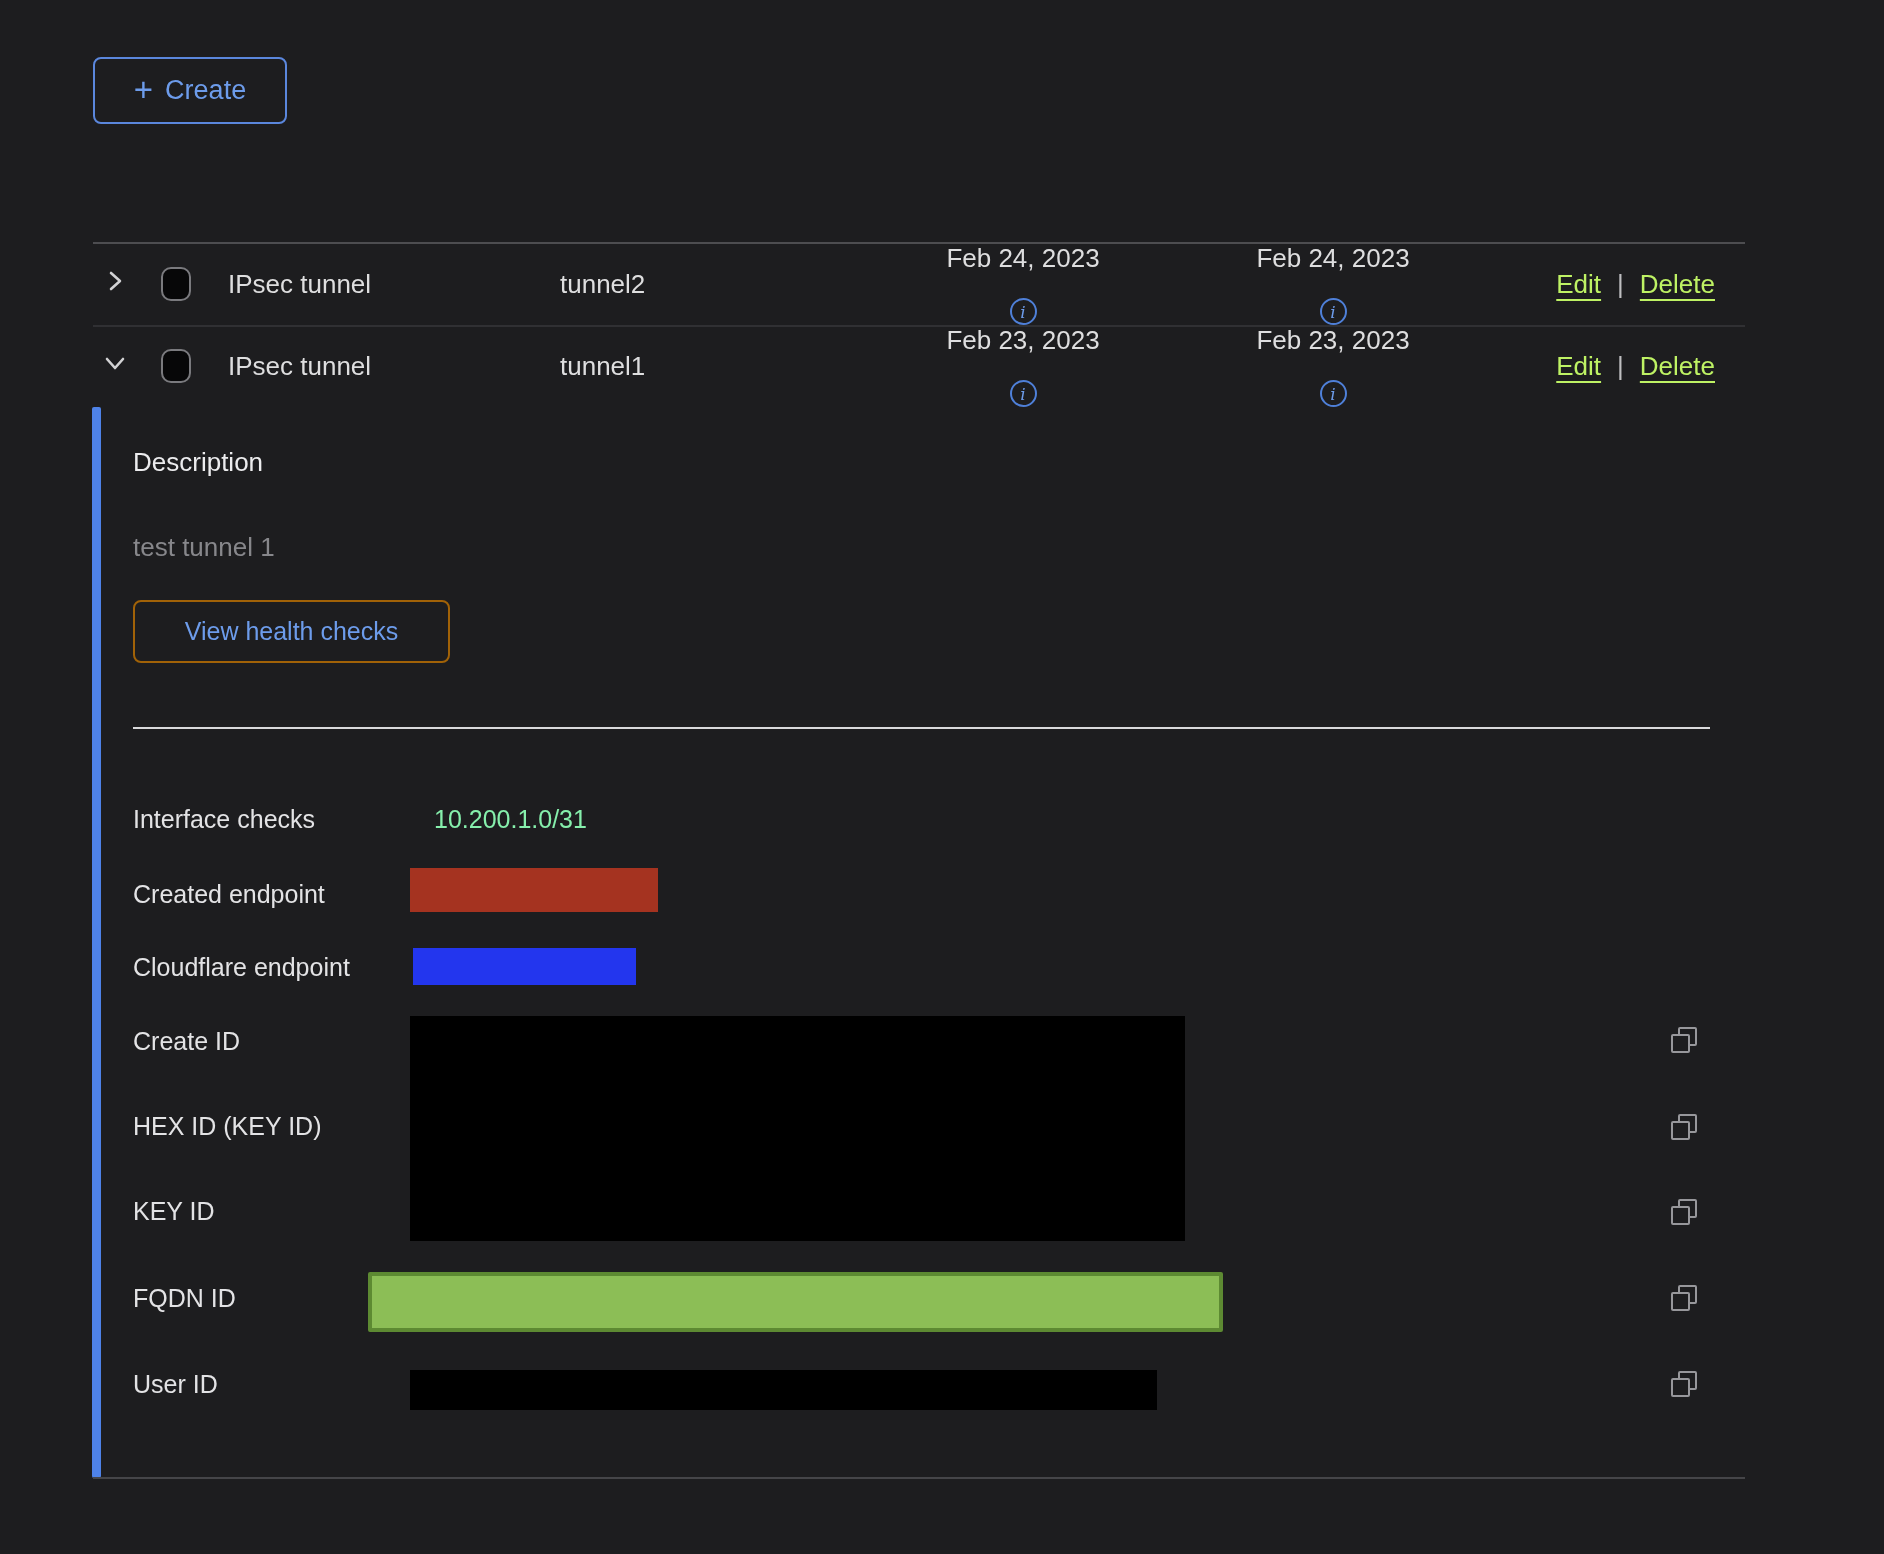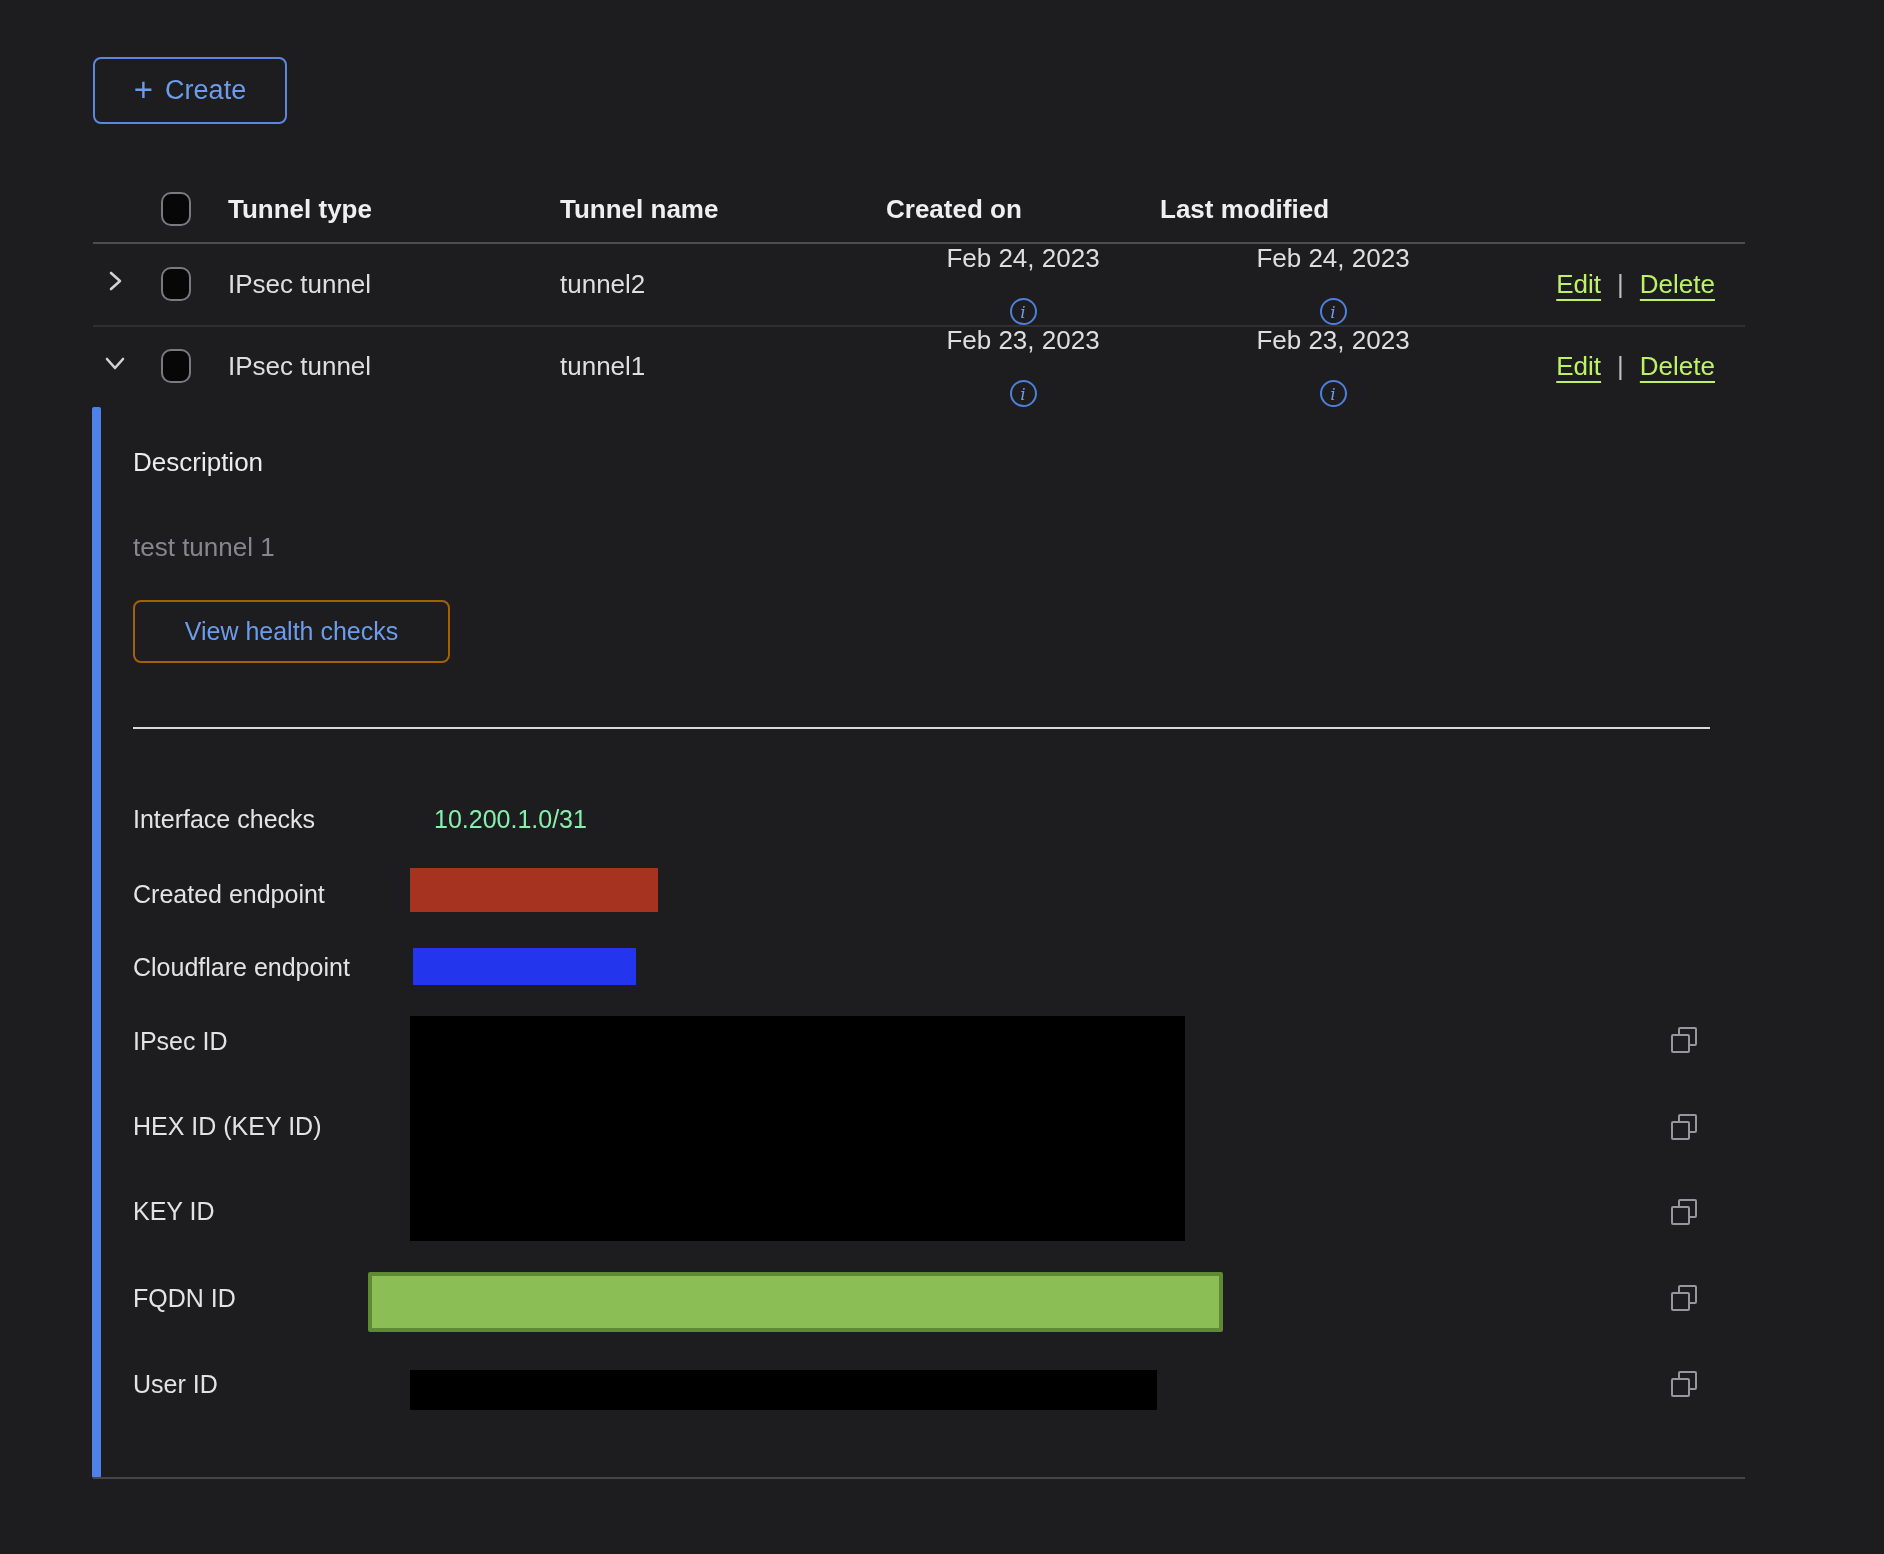--- a/index.html
+++ b/index.html
@@ -138,31 +138,20 @@
 </head>
 <body>
 
 <div class="page">
 
   <button class="create-btn">
     <span class="plus">+</span>
     <span>Create</span>
   </button>
 
-  <div class="trow thead">
-    <div></div>
-    <div>
-        <div class="checkbox"></div>
-      </div>
-    <div>Tunnel type</div>
-    <div>Tunnel name</div>
-    <div>Created on</div>
-    <div>Last modified</div>
-    <div></div>
-  </div>
   <div class="divider div-head"></div>
 
   <div class="trow row1">
     <div class="expander">
       <span>
         <svg width="28" height="28" viewBox="0 0 28 28">
             <polyline points="10,6 19,14 10,22" fill="none" stroke="#d2d2d4" stroke-width="2.6" stroke-linecap="round" stroke-linejoin="round"></polyline>
           </svg>
       </span>
     </div>
@@ -227,21 +216,21 @@
 
     <div class="dlabel" style="top:398px">Interface checks</div>
     <div class="dvalue" style="left:342px; top:398px">10.200.1.0/31</div>
 
     <div class="dlabel" style="top:473px">Created endpoint</div>
     <div class="redact redact-red"></div>
 
     <div class="dlabel" style="top:546px">Cloudflare endpoint</div>
     <div class="redact redact-blue"></div>
 
-    <div class="dlabel" style="top:620px">IPsec ID</div>
+    <div class="dlabel" style="top:620px">Create ID</div>
     <div class="dlabel" style="top:705px">HEX ID (KEY ID)</div>
     <div class="dlabel" style="top:790px">KEY ID</div>
     <div class="redact redact-black-ids"></div>
 
     <div class="dlabel" style="top:877px">FQDN ID</div>
     <div class="redact redact-green"></div>
 
     <div class="dlabel" style="top:963px">User ID</div>
     <div class="redact redact-black-user"></div>
 

